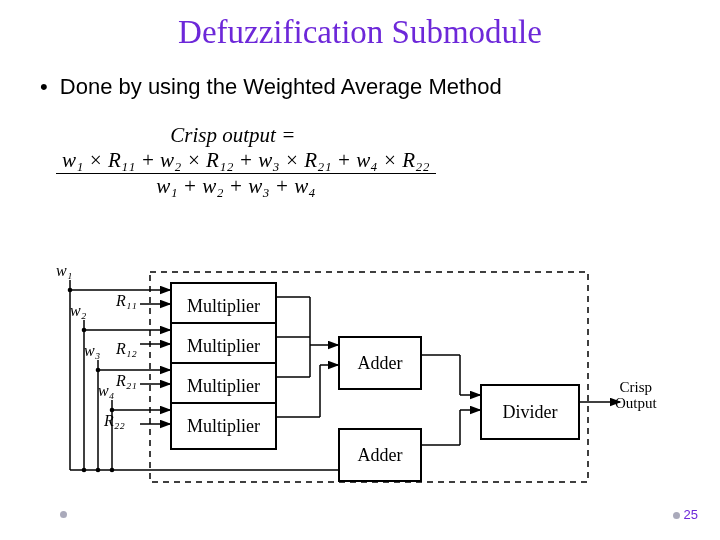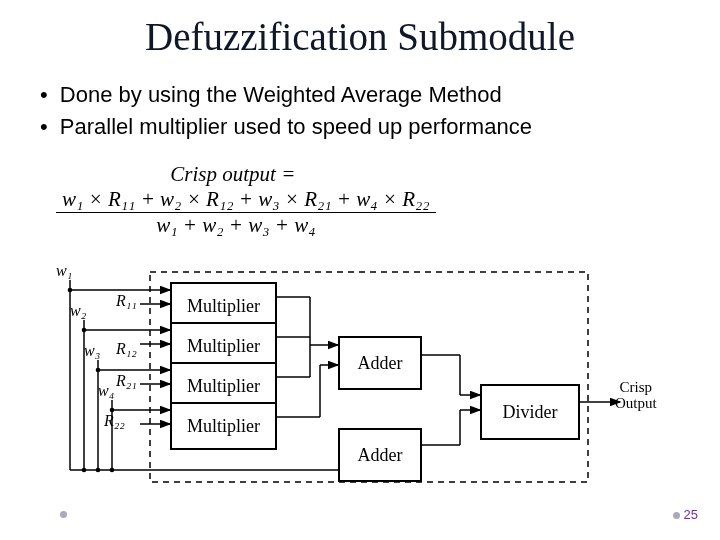--- a/index.html
+++ b/index.html
@@ -13,22 +13,22 @@
     position: relative;
   }
   .slide {
     width: 720px;
     height: 540px;
     position: relative;
     box-sizing: border-box;
   }
   .title {
     font-family: Georgia, "Times New Roman", serif;
-    font-size: 39px;
-    color: #0f172a;
+    font-size: 33px;
+    color: #6d28d9;
     text-align: center;
     padding-top: 14px;
   }
   .bullets {
     margin: 22px 40px 4px 40px;
   }
   .bullet {
     font-size: 22px;
     line-height: 1.25;
     margin-bottom: 4px;
@@ -122,21 +122,20 @@
   svg { position: absolute; left: 0; top: 0; }
 </style>
 </head>
 <body>
 <div class="slide">
 
   <div class="title">Defuzzification Submodule</div>
 
   <div class="bullets">
     <div class="bullet">Done by using the Weighted Average Method</div>
-    <div class="bullet">Parallel multiplier used to speed up performance</div>
   </div>
 
   <div class="formula">
     <span class="eq">
       <span style="font-style:italic">Crisp output =</span>
       <span class="frac">
         <span class="num">w₁ × R₁₁ + w₂ × R₁₂ + w₃ × R₂₁ + w₄ × R₂₂</span>
         <span class="den">w₁ + w₂ + w₃ + w₄</span>
       </span>
     </span>

